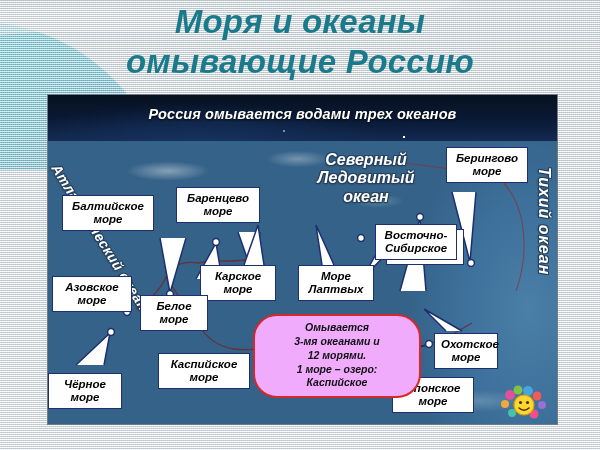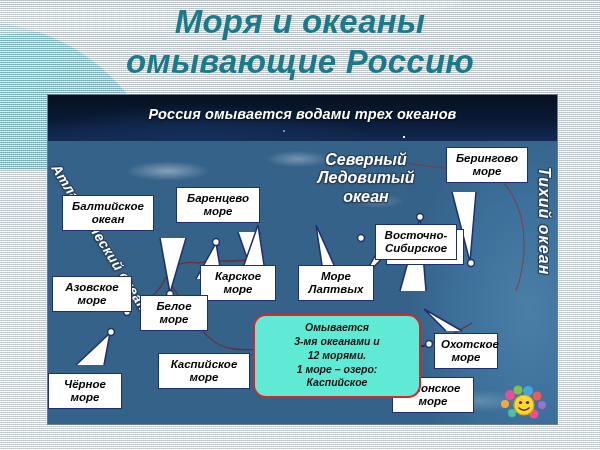--- a/index.html
+++ b/index.html
@@ -175,23 +175,23 @@
     box-sizing: border-box;
   }
   
   #leaders { position: absolute; left: 0; top: 0; width: 509px; height: 329px; z-index: 12; pointer-events: none; }
 
   
   #summary {
     position: absolute;
     left: 205px; top: 219px;
     width: 168px;
-    background: #5eead4;
+    background: #f0abfc;
     border: 2.4px solid #d62828;
-    border-radius: 13px;
+    border-radius: 24px;
     text-align: center;
     font-size: 10.5px;
     font-weight: bold;
     color: #111111;
     line-height: 1.32;
     padding: 5px 6px 6px;
     white-space: pre-line;
     z-index: 16;
     box-sizing: border-box;
   }
@@ -305,21 +305,21 @@
         <path d="M164,262 L120,268 M164,272 L120,268" fill="none"></path>
         <circle cx="119" cy="268" r="3.4"></circle>
 
         <path d="M28,270 L62,238 L56,270 Z" fill="#ffffff" stroke="none"></path>
         <path d="M28,270 L62,238 M56,270 L62,238" fill="none"></path>
         <circle cx="63" cy="237" r="3.4"></circle>
       </g>
     </svg>
 
     <div class="callout" style="left:14px;  top:100px; width:92px;">Балтийское
-океан</div>
+море</div>
     <div class="callout" style="left:128px; top:92px;  width:84px;">Баренцево
 море</div>
     <div class="callout" style="left:398px; top:52px;  width:82px;">Берингово
 море</div>
     <div class="callout" style="left:338px; top:134px; width:78px;">Чукотское
 море</div>
     <div class="callout" style="left:328px; top:128px; width:82px; left:327px; top:129px;">Восточно-
 Сибирское</div>
     <div class="callout" style="left:4px;   top:181px; width:80px;">Азовское
 море</div>

